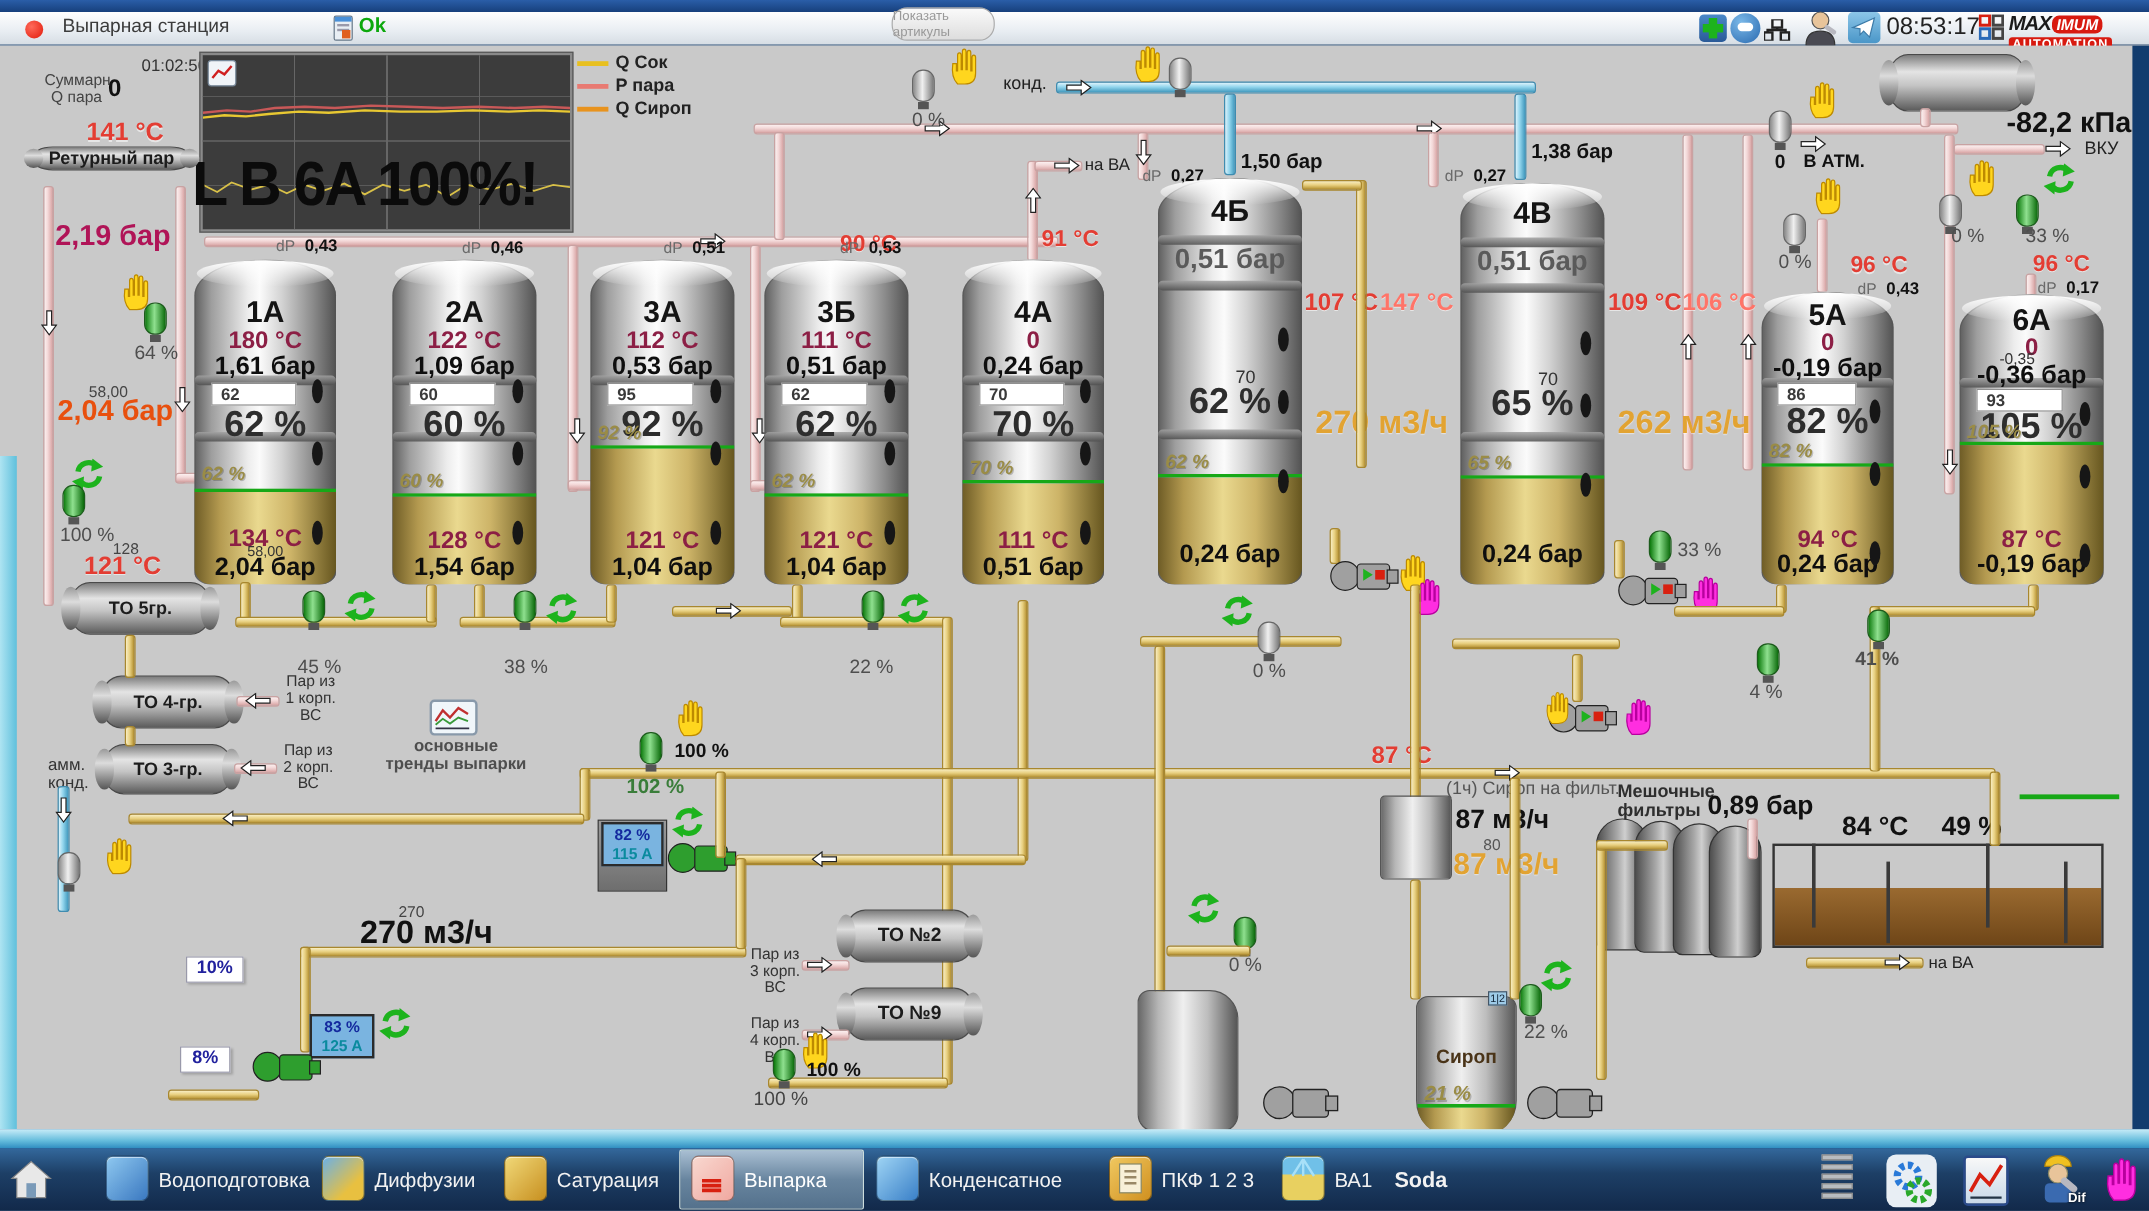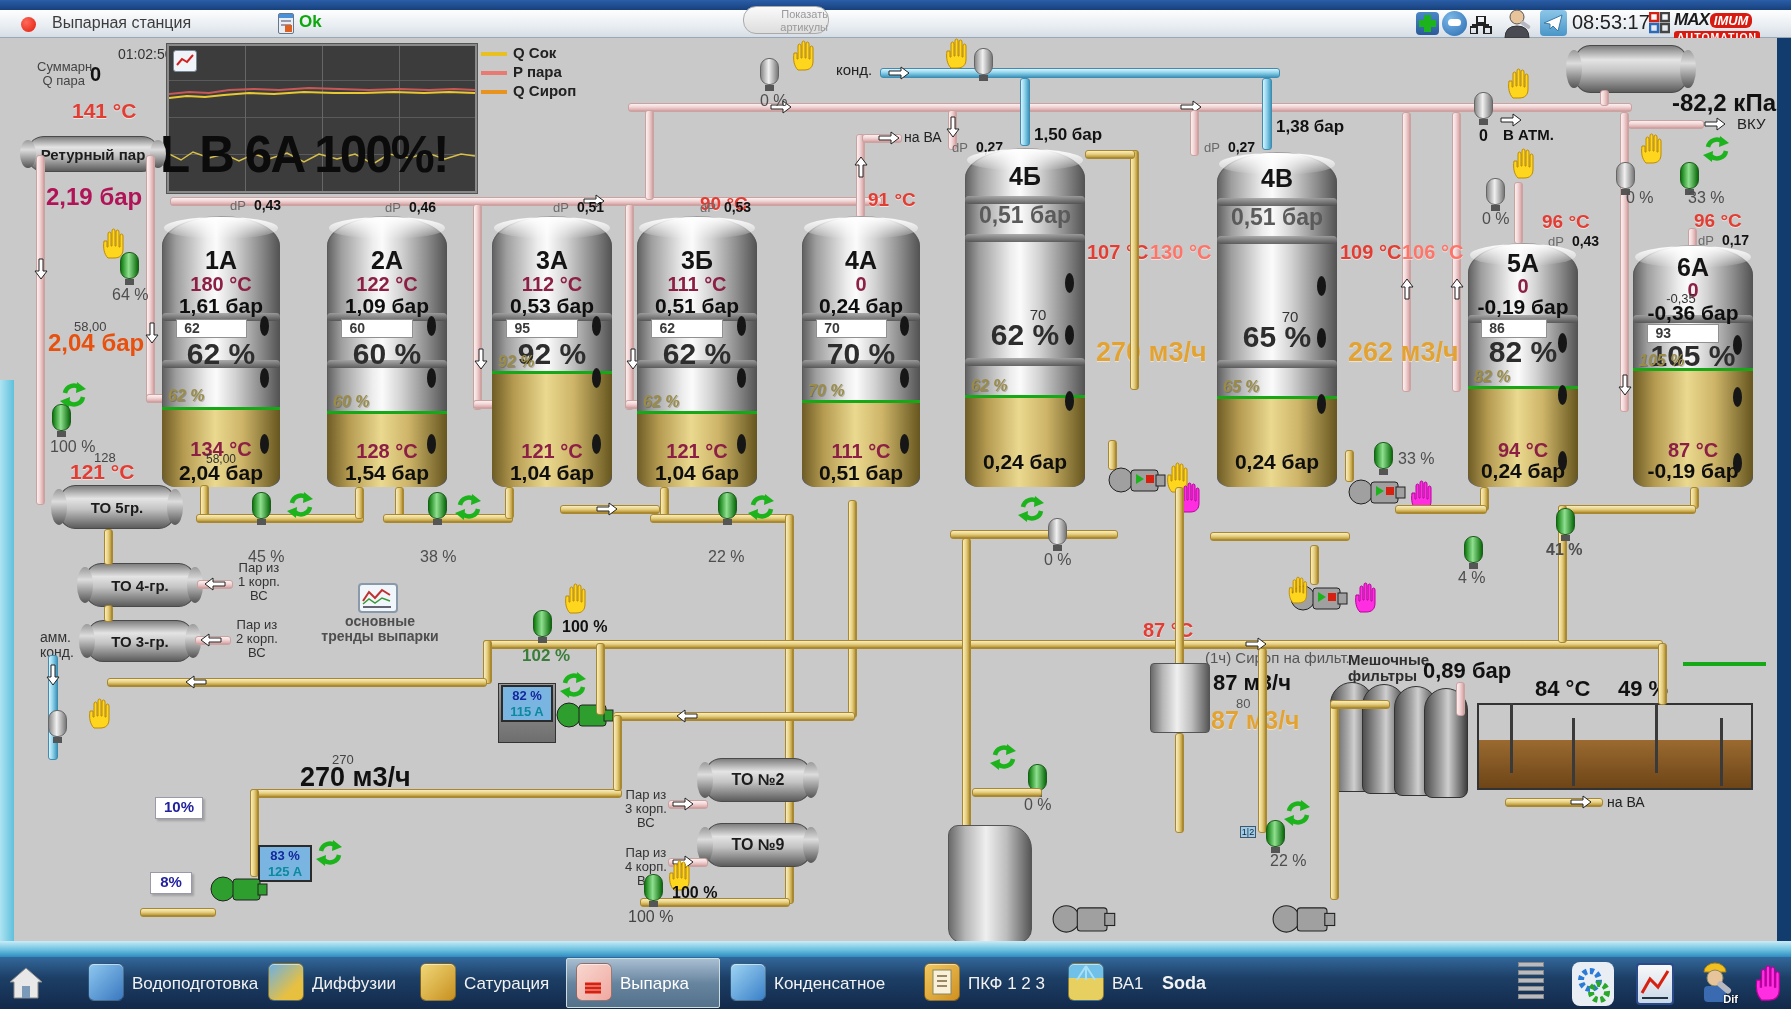--- a/index.html
+++ b/index.html
@@ -110,21 +110,21 @@
 <div class="ab" id="titlebar">
   <div class="ab" style="left:21px;top:7px;width:15px;height:15px;border-radius:50%;background:radial-gradient(circle at 35% 35%,#ff6a5a,#e11a0a)"></div>
   <div class="ab lbl" style="left:52px;top:4px;font-size:16px;color:#3c3c3c">Выпарная станция</div>
   <div class="ab" style="left:278px;top:3px;width:16px;height:21px;background:#e8eef4;border:1px solid #678;border-radius:2px">
         <div style="height:4px;background:#4a90d8"></div>
         <div style="margin:2px;height:2px;background:#99a"></div>
         <div style="margin:2px;height:2px;background:#99a"></div>
         <div style="position:absolute;right:1px;bottom:1px;width:7px;height:7px;background:#e06020"></div>
       </div>
   <div class="ab lbl b" style="left:299px;top:3px;font-size:17px;color:#0ca80c">Ok</div>
-  <div class="ab" style="left:743px;top:-4px;width:86px;height:28px;background:linear-gradient(#fafafa,#ddd);border:1px solid #aaa;border-radius:13px;text-align:right;color:#999;font-size:11px;line-height:1.2;padding-top:1px"><span>Показать</span><br><span>артикулы</span></div>
+  <div class="ab" style="left:743px;top:-4px;width:86px;height:28px;background:linear-gradient(#fafafa,#ddd);border:1px solid #aaa;border-radius:13px;text-align:left;color:#999;font-size:11px;line-height:1.2;padding-top:1px"><span>Показать</span><br><span>артикулы</span></div>
   <div class="ab hic" style="left:1416px;top:2px;width:23px;height:23px;background:linear-gradient(#4a88c8,#2a5a98)">
         <div style="position:absolute;left:8px;top:3px;width:7px;height:17px;background:#1db31d"></div>
         <div style="position:absolute;left:3px;top:8px;width:17px;height:7px;background:#1db31d"></div>
       </div>
   <div class="ab" style="left:1442px;top:1px;width:25px;height:25px;border-radius:50%;background:radial-gradient(circle at 35% 30%,#7ab8e8,#2a6ab0)">
         <div style="position:absolute;left:6px;top:8px;width:13px;height:7px;border-radius:4px;background:#fff"></div>
       </div>
   <div class="ab" style="left:1470px;top:6px;width:22px;height:18px"><svg width="22" height="18">
           <rect x="7" y="0" width="8" height="7" fill="none" stroke="#222" stroke-width="2"></rect>
           <rect x="0" y="11" width="7" height="7" fill="none" stroke="#222" stroke-width="2"></rect>
@@ -171,21 +171,21 @@
         </svg></div>
 </div>
 <div class="ab" style="left:481px;top:44px;font-size:15px;font-weight:bold;color:#222;line-height:1.25">
   <div><span class="legdash" style="background:#e8c020"></span><span>Q Сок</span></div>
   <div><span class="legdash" style="background:#e87a72"></span><span>P пара</span></div>
   <div><span class="legdash" style="background:#e8931e"></span><span>Q Сироп</span></div>
 </div>
 <div class="ab lbl b" id="overlay">L B 6A 100%!</div>
 
 <div class="ab lbl red" style="left:72px;top:100px;font-size:21px">141 °C</div>
-<div class="hcyl" style="left:26px;top:136px;width:134px;height:36px;font-size:15px">
+<div class="hcyl" style="left:26px;top:122px;width:134px;height:20px;font-size:15px">
       <span>Ретурный пар</span>
     </div>
 <div class="pv" style="left:36px;top:155px;height:350px"></div>
 <div class="pv" style="left:146px;top:155px;height:248px"></div>
 <div class="ph" style="left:146px;top:394px;width:24px"></div>
 <div class="ab lbl crim" style="left:46px;top:184px;font-size:24px">2,19 бар</div>
 <svg class="arr" style="left:30px;top:262px;transform:rotate(90deg)" width="22" height="14" viewBox="0 0 22 14">
       <use href="#i-arr"></use>
     </svg>
 <svg class="hand" style="left:100px;top:228px" width="27" height="31" viewBox="0 0 27 31">
@@ -395,21 +395,21 @@
 <div class="vlabel" style="left:1626px;top:189px">0 %</div>
 <div class="valve" style="left:1672px;top:162px">
       <div class="cap"></div>
       <div class="stem"></div>
     </div>
 <div class="vlabel" style="left:1688px;top:189px">33 %</div>
 <div class="pv" style="left:1688px;top:228px;height:20px"></div>
 <div class="pv" style="left:1514px;top:182px;height:62px"></div>
 
 <div class="ab lbl red" style="left:1087px;top:242px;font-size:20px">107 °C</div>
-<div class="ab lbl red2" style="left:1150px;top:242px;font-size:20px">130 °C</div>
+<div class="ab lbl red2" style="left:1150px;top:242px;font-size:20px">147 °C</div>
 <div class="ab lbl flow" style="left:1096px;top:338px;font-size:27px">270 м3/ч</div>
 <div class="ab lbl red" style="left:1340px;top:242px;font-size:20px">109 °C</div>
 <div class="ab lbl red2" style="left:1402px;top:242px;font-size:20px">106 °C</div>
 <div class="ab lbl flow" style="left:1348px;top:338px;font-size:27px">262 м3/ч</div>
 <div class="yv" style="left:1130px;top:150px;height:240px"></div>
 <div class="yh" style="left:1085px;top:150px;width:50px"></div>
 
 <div class="ab lbl" style="left:230px;top:196px"><span class="dpl">dP</span><span class="dpv">0,43</span></div>
 <div class="ab lbl" style="left:385px;top:198px"><span class="dpl">dP</span><span class="dpv">0,46</span></div>
 <div class="ab lbl" style="left:553px;top:198px"><span class="dpl">dP</span><span class="dpv">0,51</span></div>
@@ -771,20 +771,25 @@
     </svg>
 <svg class="recy" style="left:990px;top:744px" width="27" height="27" viewBox="0 0 27 27">
       <use href="#i-recy"></use>
     </svg>
 <div class="valve" style="left:1020px;top:764px">
       <div class="cap"></div>
       <div class="stem"></div>
     </div>
 <div class="vlabel" style="left:1024px;top:796px">0 %</div>
 <div class="yh" style="left:972px;top:788px;width:70px"></div>
+<div class="tankV" style="left:1180px;top:830px;width:84px;height:117px;border-radius:10px 10px 30px 30px">
+  <div class="liq" style="height:26px;border-radius:0 0 28px 28px"></div>
+  <div class="vtxt b" style="top:42px;font-size:16px;color:#4a3418">Сироп</div>
+  <div class="ab lbl olive" style="left:6px;top:72px;font-size:17px">21 %</div>
+</div>
 <div class="yv" style="left:1258px;top:648px;height:185px"></div>
 <svg class="recy" style="left:1284px;top:800px" width="27" height="27" viewBox="0 0 27 27">
       <use href="#i-recy"></use>
     </svg>
 <div class="vchip" style="left:1240px;top:826px">1|2</div>
 <div class="valve" style="left:1258px;top:820px">
       <div class="cap"></div>
       <div class="stem"></div>
     </div>
 <div class="vlabel" style="left:1270px;top:852px">22 %</div>

